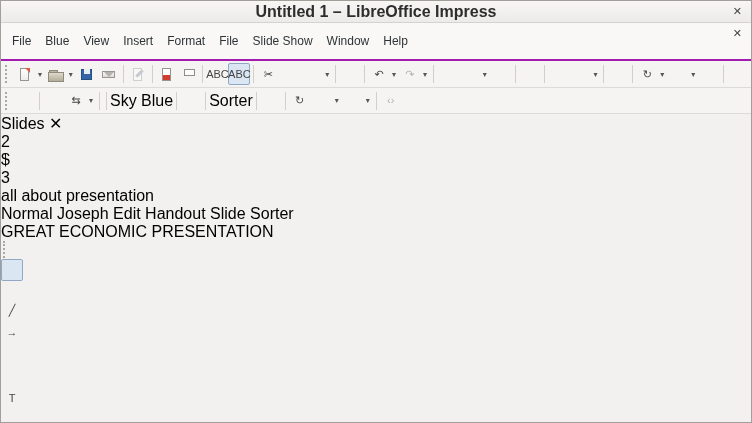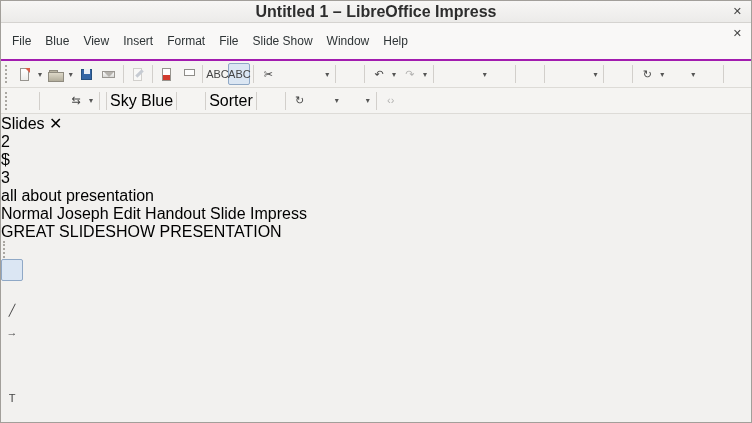--- a/index.html
+++ b/index.html
@@ -379,26 +379,26 @@
     <div class="splitter">
       <div class="handle"></div>
     </div>
 
     <div class="workspace">
       <div class="tabbar">
         <span class="tab active">Normal</span>
         <span class="tab">Joseph</span>
         <span class="tab">Edit</span>
         <span class="tab">Handout</span>
-        <span class="tab">Slide Impress</span>
+        <span class="tab">Slide Sorter</span>
       </div>
       <div class="canvas">
         <div class="slide">
           <div class="slide-title">
-            <div>GREAT SLIDESHOW PRESENTATION</div>
+            <div>GREAT ECONOMIC PRESENTATION</div>
           </div>
         </div>
         <div class="vscroll">
           <div class="thumb-bar"></div>
         </div>
         <div class="hscroll">
           <div class="thumb-bar"></div>
         </div>
       </div>
     </div>

